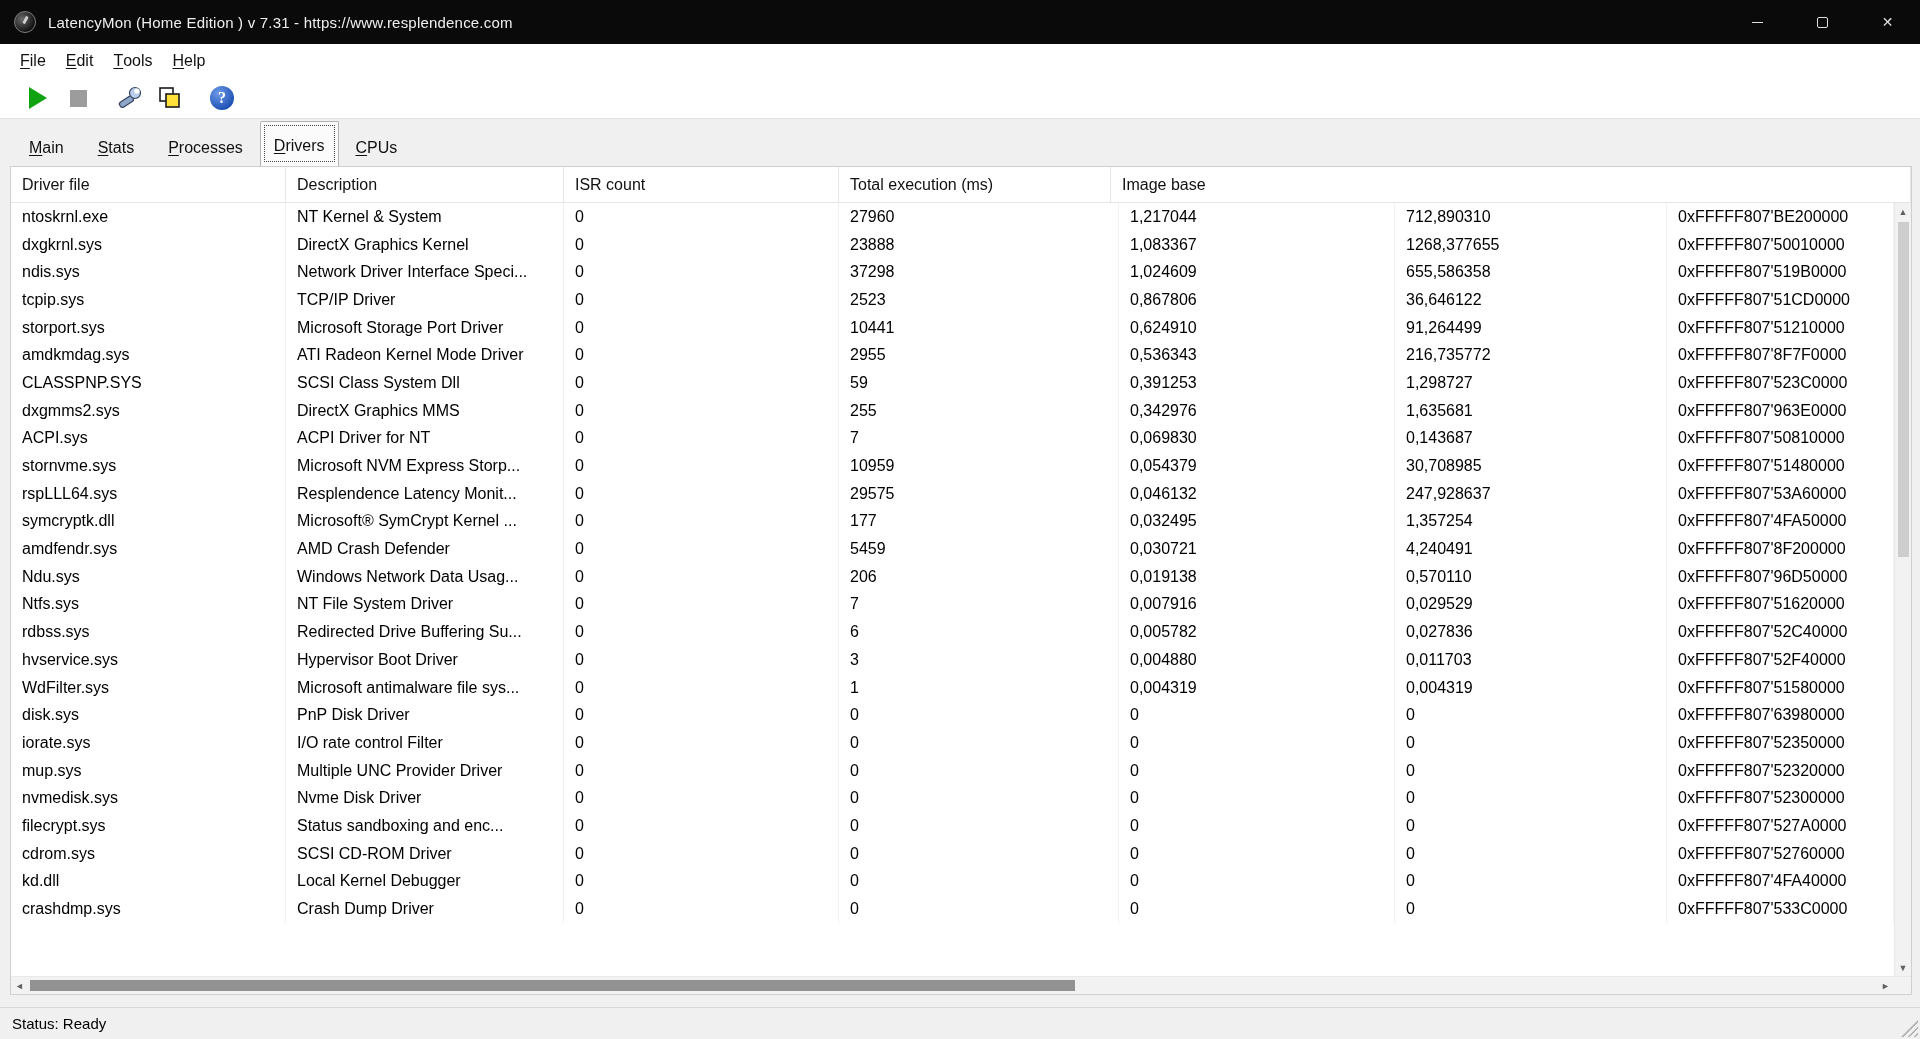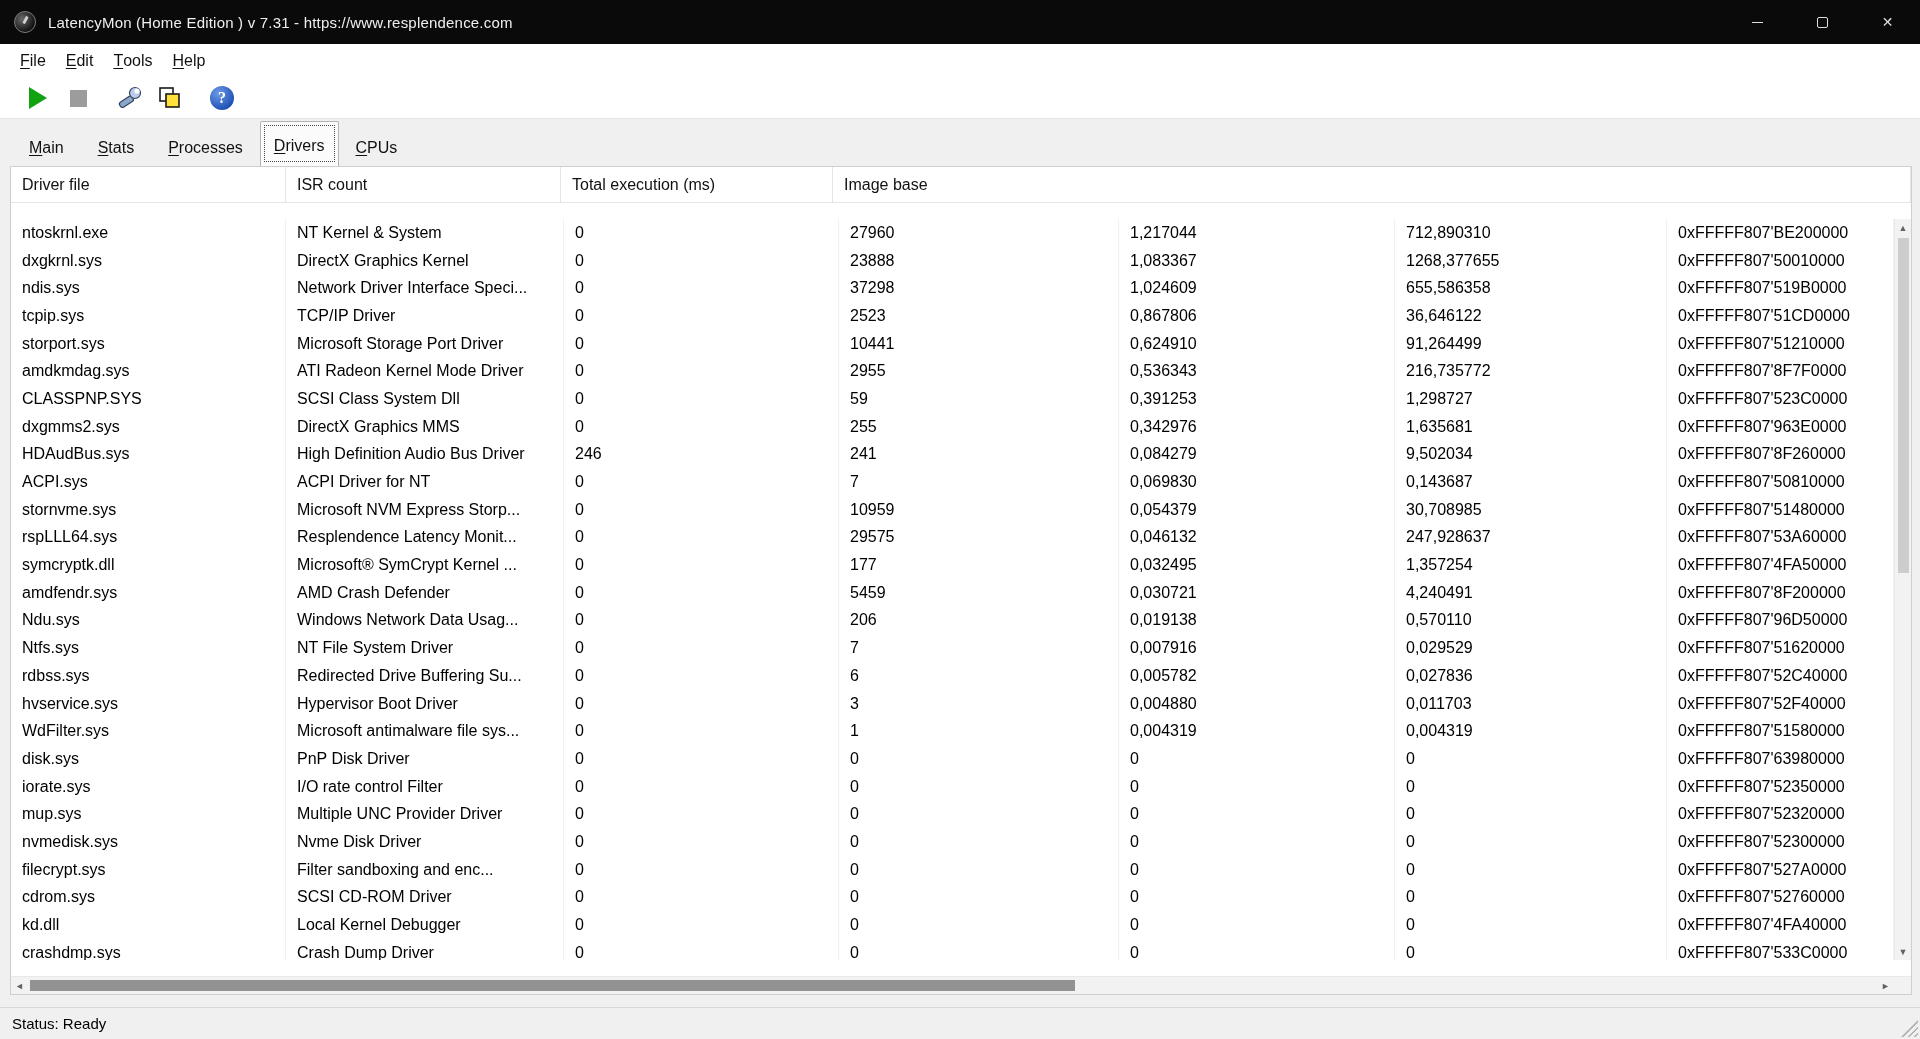--- a/index.html
+++ b/index.html
@@ -43,21 +43,21 @@
 
   
   .tabstrip { flex:0 0 47px; background:#f0f0f0; display:flex; align-items:flex-end; padding-left:12px; }
   .tab { font-size:16px; color:#111; padding:7px 17px 9px; flex:0 0 auto; }
   .tab.active { background:#fbfbfb; border:1px solid #b3b3b3; border-bottom:none; border-radius:2px 2px 0 0;
                 padding:15px 13px 11px; outline:1px dotted #444; outline-offset:-5px; }
 
   
   .content { flex:1 1 auto; min-height:0; background:#f0f0f0; padding:0 8px 12px 10px; }
   .listview { width:100%; height:100%; background:#fff; border:1px solid #cfcfcf;
-              display:flex; flex-direction:column; overflow:hidden;gap:16px; }
+              display:flex; flex-direction:column; overflow:hidden; }
   .lv-header { flex:0 0 36px; display:flex; align-items:stretch; border-bottom:1px solid #e5e5e5; background:#fff; }
   .cell { padding-left:11px; white-space:nowrap; overflow:hidden; flex:0 0 auto; }
   .c0{width:275px}.c1{width:278px}.c2{width:275px}.c3{width:280px}.c4{width:276px}.c5{width:272px}
   .c6{flex:1 1 auto; width:auto;}
   .hcell { display:flex; align-items:center; border-right:1px solid #e5e5e5; font-size:16px; color:#111; }
   .lv-body { flex:1 1 auto; min-height:0; display:flex; overflow:hidden; }
   .lv-rows { flex:1 1 auto; overflow:hidden; min-width:0; }
   .lv-row { display:flex; height:27.7px; font-size:16px; color:#000; }
   .lv-row .cell { display:flex; align-items:center; height:100%; border-right:1px solid #f1f1f1; }
 
@@ -138,20 +138,21 @@
       <div class="tab"><u>S</u>tats</div>
       <div class="tab"><u>P</u>rocesses</div>
       <div class="tab active"><u>D</u>rivers</div>
       <div class="tab"><u>C</u>PUs</div>
     </div>
 
   <div class="content">
     <div class="listview">
       <div class="lv-header">
           <div class="cell hcell c0">Driver file</div>
+          <div class="cell hcell c1">Description</div>
           <div class="cell hcell c2">ISR count</div>
           <div class="cell hcell c5">Total execution (ms)</div>
           <div class="cell hcell c6">Image base</div>
         </div>
       <div class="lv-body">
         <div class="lv-rows">
             <div class="lv-row">
               <div class="cell c0">ntoskrnl.exe</div>
               <div class="cell c1">NT Kernel &amp; System</div>
               <div class="cell c2">0</div>
@@ -217,29 +218,20 @@
             <div class="lv-row">
               <div class="cell c0">dxgmms2.sys</div>
               <div class="cell c1">DirectX Graphics MMS</div>
               <div class="cell c2">0</div>
               <div class="cell c3">255</div>
               <div class="cell c4">0,342976</div>
               <div class="cell c5">1,635681</div>
               <div class="cell c6">0xFFFFF807'963E0000</div>
             </div>
             <div class="lv-row">
-              <div class="cell c0">HDAudBus.sys</div>
-              <div class="cell c1">High Definition Audio Bus Driver</div>
-              <div class="cell c2">246</div>
-              <div class="cell c3">241</div>
-              <div class="cell c4">0,084279</div>
-              <div class="cell c5">9,502034</div>
-              <div class="cell c6">0xFFFFF807'8F260000</div>
-            </div>
-            <div class="lv-row">
               <div class="cell c0">ACPI.sys</div>
               <div class="cell c1">ACPI Driver for NT</div>
               <div class="cell c2">0</div>
               <div class="cell c3">7</div>
               <div class="cell c4">0,069830</div>
               <div class="cell c5">0,143687</div>
               <div class="cell c6">0xFFFFF807'50810000</div>
             </div>
             <div class="lv-row">
               <div class="cell c0">stornvme.sys</div>
@@ -353,21 +345,21 @@
               <div class="cell c0">nvmedisk.sys</div>
               <div class="cell c1">Nvme Disk Driver</div>
               <div class="cell c2">0</div>
               <div class="cell c3">0</div>
               <div class="cell c4">0</div>
               <div class="cell c5">0</div>
               <div class="cell c6">0xFFFFF807'52300000</div>
             </div>
             <div class="lv-row">
               <div class="cell c0">filecrypt.sys</div>
-              <div class="cell c1">Filter sandboxing and enc...</div>
+              <div class="cell c1">Status sandboxing and enc...</div>
               <div class="cell c2">0</div>
               <div class="cell c3">0</div>
               <div class="cell c4">0</div>
               <div class="cell c5">0</div>
               <div class="cell c6">0xFFFFF807'527A0000</div>
             </div>
             <div class="lv-row">
               <div class="cell c0">cdrom.sys</div>
               <div class="cell c1">SCSI CD-ROM Driver</div>
               <div class="cell c2">0</div>

